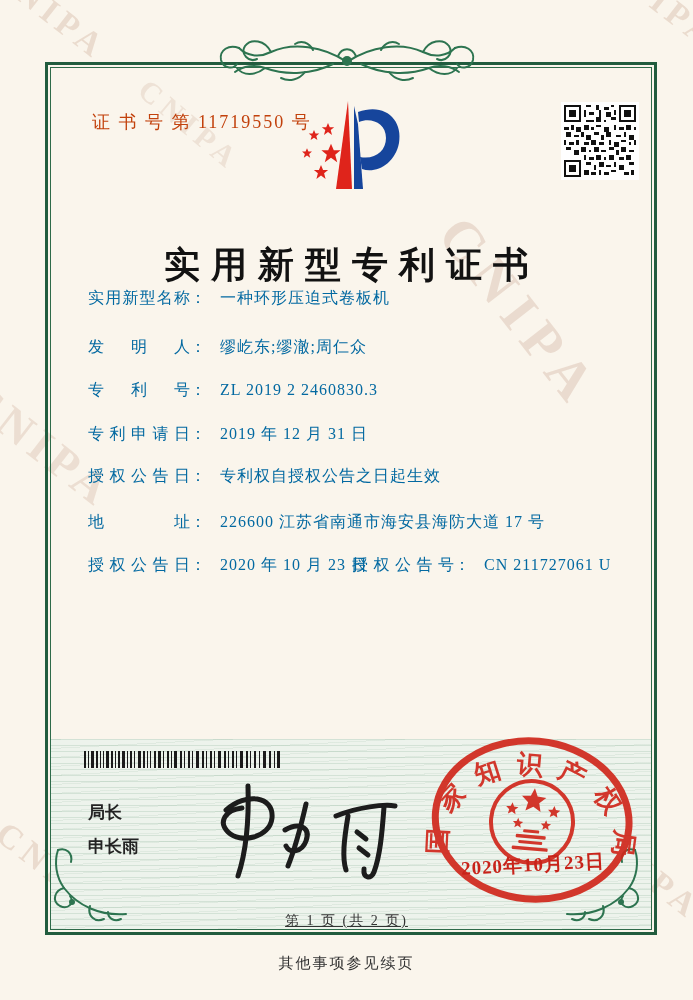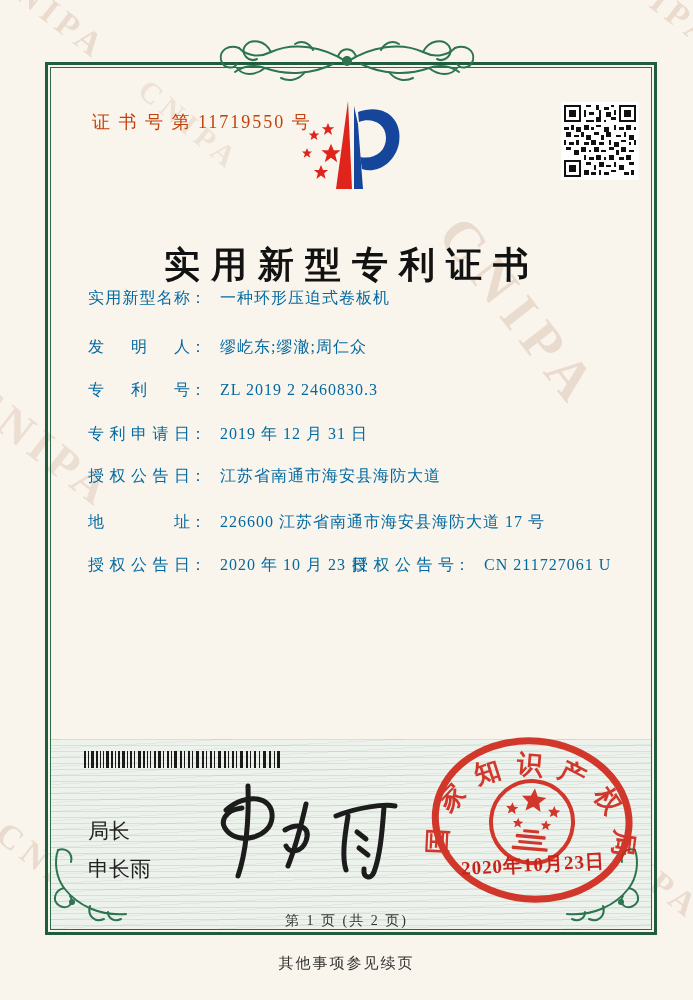--- a/index.html
+++ b/index.html
@@ -70,33 +70,33 @@
   .body-text{
     position:absolute;left:88px;top:583px;width:524px;z-index:2;
     font-size:15.5px;line-height:1.92;text-align:justify;color:#262626;
   }
   .body-text p{margin:0;text-indent:2em;}
   
   .barcode{position:absolute;left:84px;top:751px;z-index:3;}
   .director{
     position:absolute;left:88px;top:804px;z-index:3;
     font-family:"Liberation Sans","DejaVu Sans",sans-serif;
-    font-size:21px;font-weight:400;color:#232323;line-height:1;margin-top:16px;
+    font-size:17px;font-weight:700;color:#232323;line-height:1;
   }
   .director .dn{margin-top:17px;}
   .signature{position:absolute;left:188px;top:770px;z-index:3;}
   .seal{position:absolute;left:421px;top:732px;z-index:3;transform:rotate(5deg);}
   .seal-date{
     position:absolute;left:424px;top:852px;width:218px;z-index:4;
     text-align:center;font-size:19px;font-weight:600;color:#c8231a;
     letter-spacing:1px;transform:rotate(-3deg);
   }
   .page-info{
     position:absolute;left:0;right:0;top:912px;z-index:3;
-    text-align:center;font-size:14px;letter-spacing:2px;color:#333;
+    text-align:center;font-size:14px;letter-spacing:2px;color:#333;text-decoration:underline;
   }
   .note{
     position:absolute;left:0;right:0;top:954px;z-index:2;
     text-align:center;font-size:15px;letter-spacing:2px;color:#333;
   }
 </style>
 <title>实用新型专利证书</title></head>
 <body>
 
 <div class="wm wm1">CNIPA</div>
@@ -272,21 +272,21 @@
 <div class="frow" style="top:380px">
   <span class="flabel">专利号</span><span class="colon">：</span>
   <span class="fvalue">ZL 2019 2 2460830.3</span>
 </div>
 <div class="frow" style="top:424px">
   <span class="flabel">专利申请日</span><span class="colon">：</span>
   <span class="fvalue">2019 年 12 月 31 日</span>
 </div>
 <div class="frow" style="top:466px">
   <span class="flabel">授权公告日</span><span class="colon">：</span>
-  <span class="fvalue">江苏省南通市海安县海防大道</span>
+  <span class="fvalue">专利权自授权公告之日起生效</span>
 </div>
 <div class="frow" style="top:512px">
   <span class="flabel">地址</span><span class="colon">：</span>
   <span class="fvalue">226600 江苏省南通市海安县海防大道 17 号</span>
 </div>
 <div class="frow" style="top:555px">
   <span class="flabel">授权公告日</span><span class="colon">：</span>
   <span class="fvalue">2020 年 10 月 23 日</span>
 </div>
 <div class="frow" style="top:555px;left:352px">

